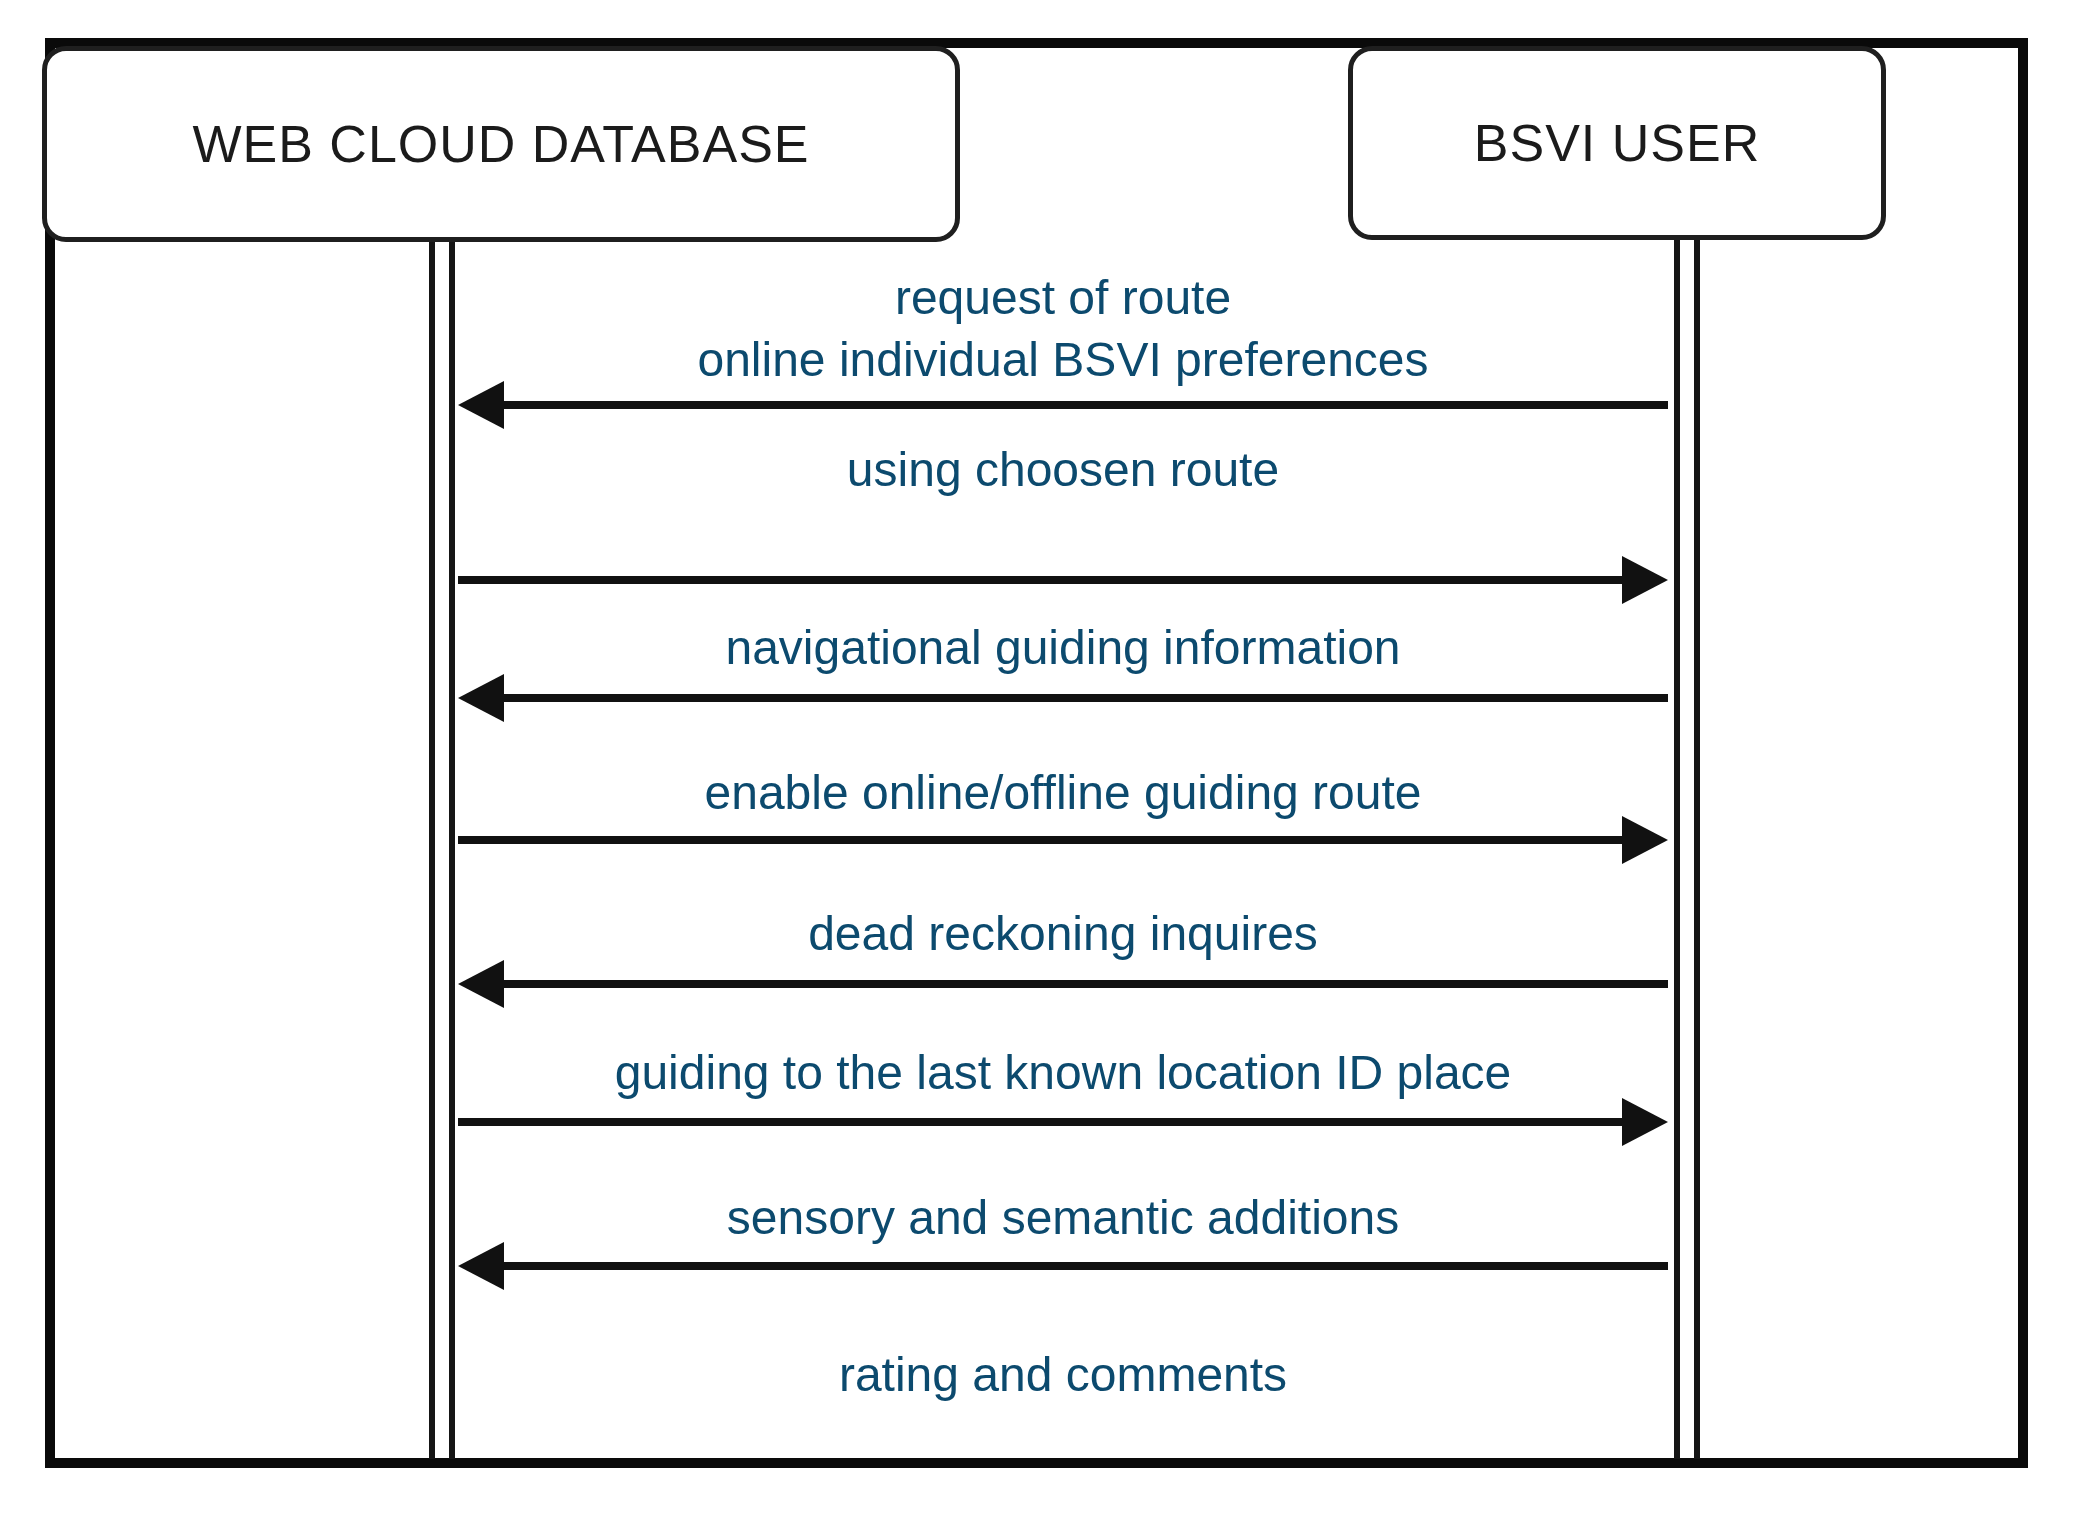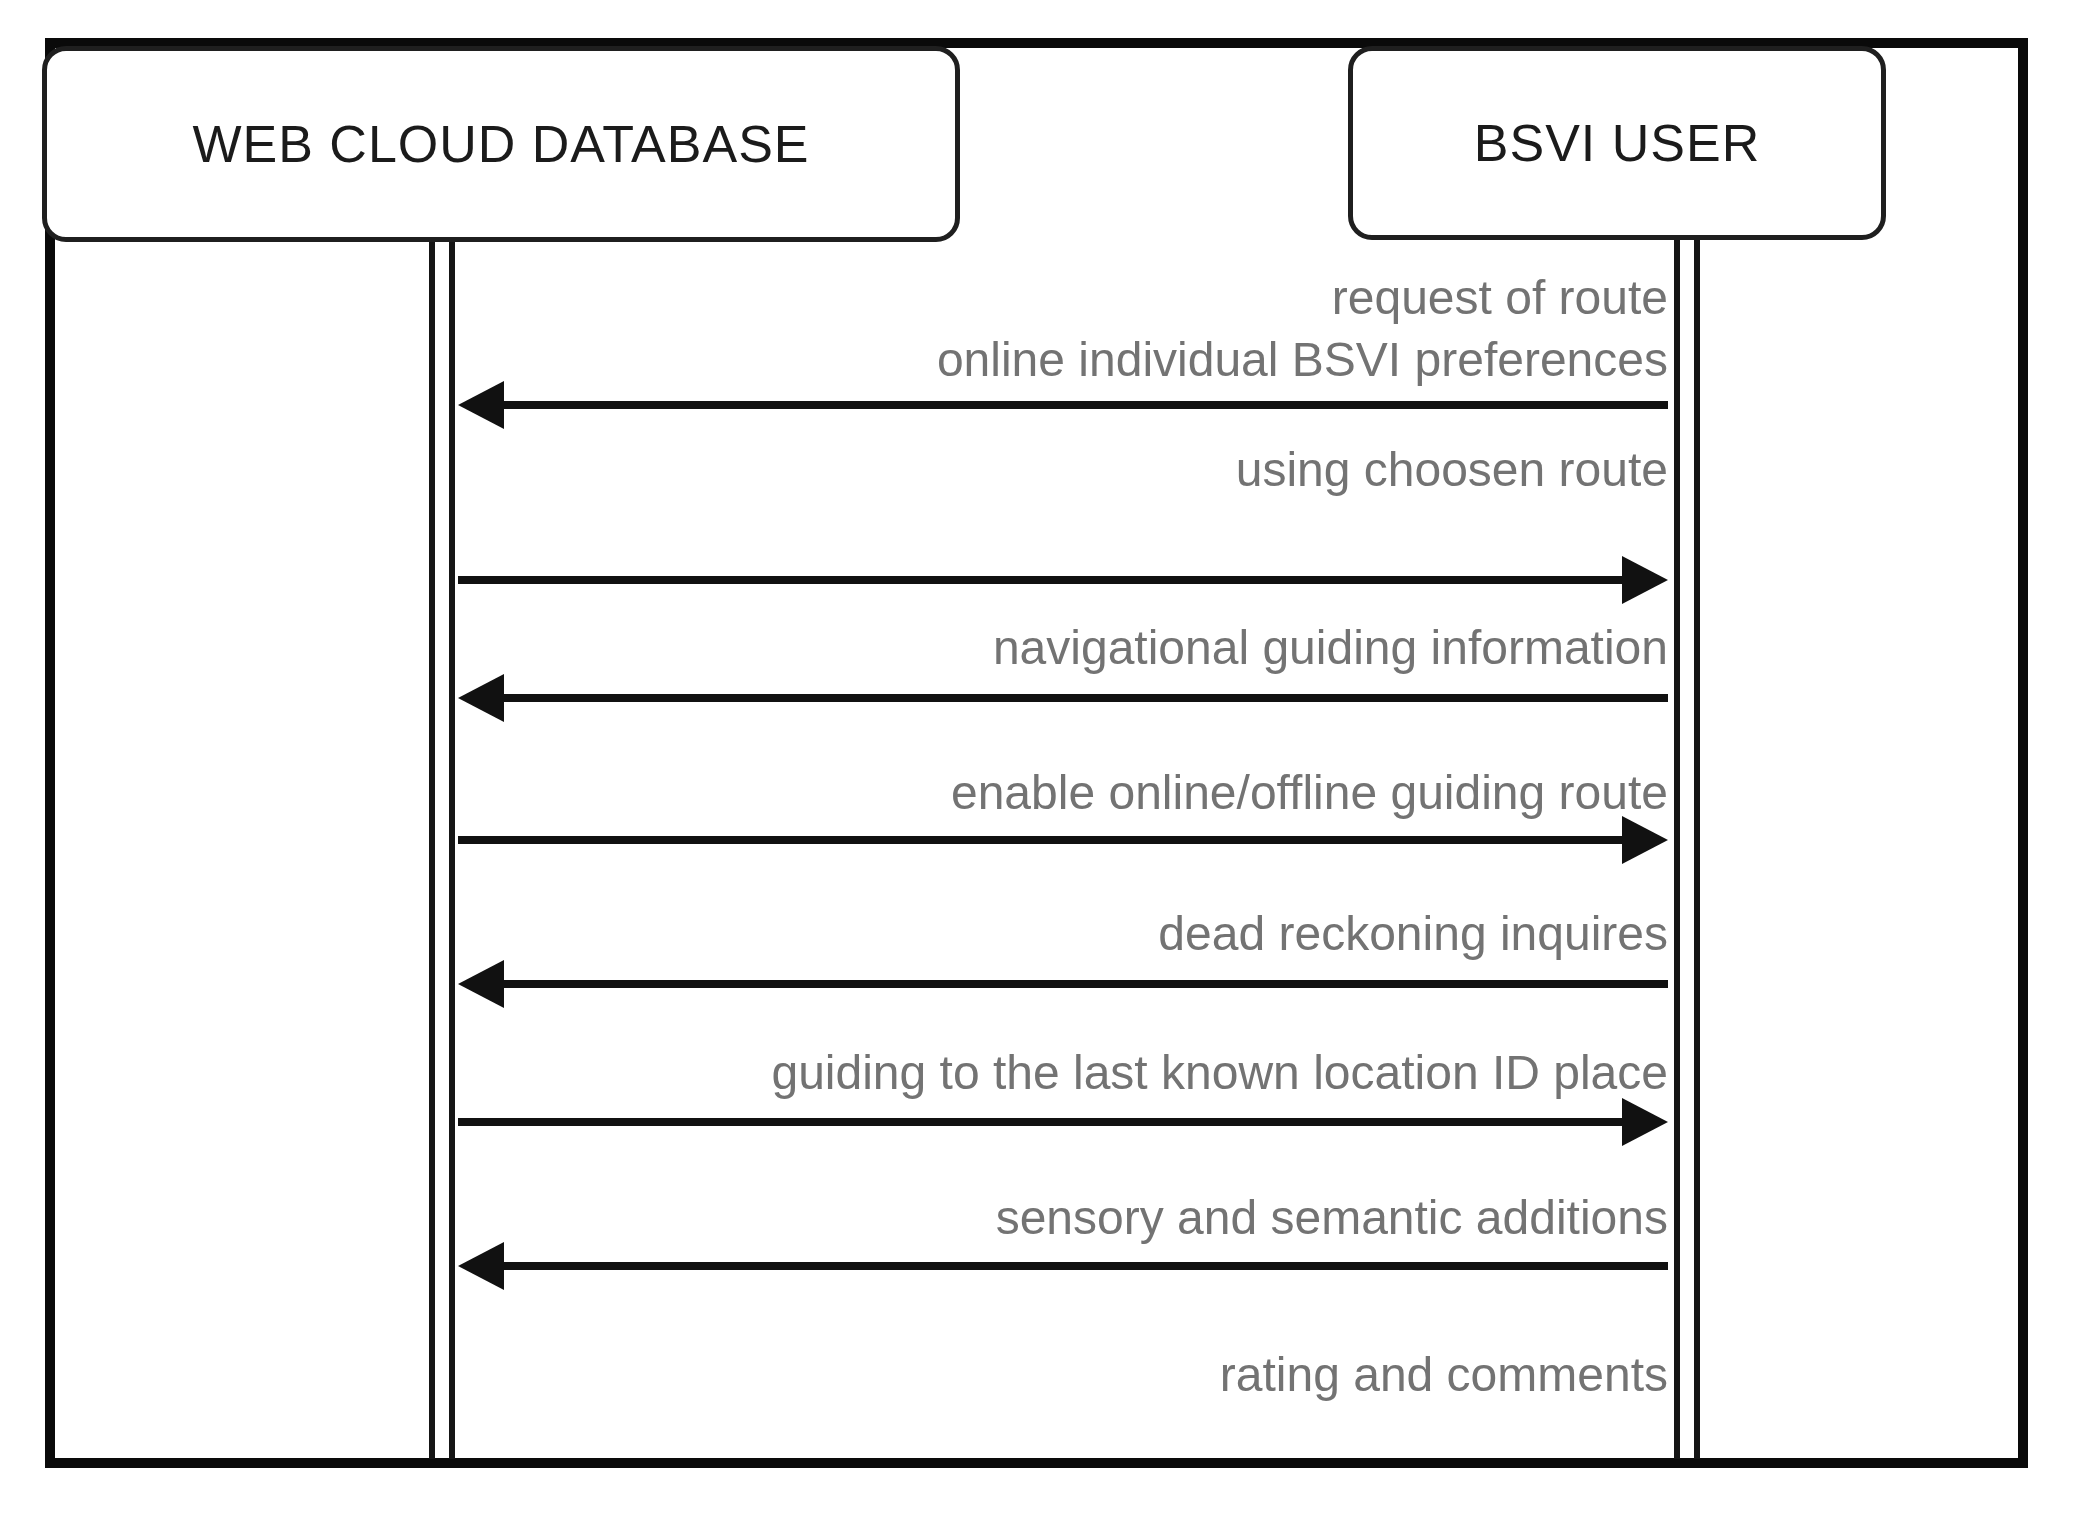--- a/index.html
+++ b/index.html
@@ -51,24 +51,24 @@
     border-right: 6px solid #151515;
     box-sizing: content-box;
     z-index: 1;
   }
   .lifeline.left  { left: 429px; }
   .lifeline.right { left: 1674px; }
   .msg-label {
     position: absolute;
     left: 458px;
     width: 1210px;
-    text-align: right;
+    text-align: center;
     font-size: 48px;
     line-height: 62px;
-    color: #737373;
+    color: #0c4a6e;
     z-index: 2;
   }
   .arrow {
     position: absolute;
     left: 458px;
     width: 1210px;
     height: 8px;
     z-index: 2;
   }
   .arrow .shaft {

